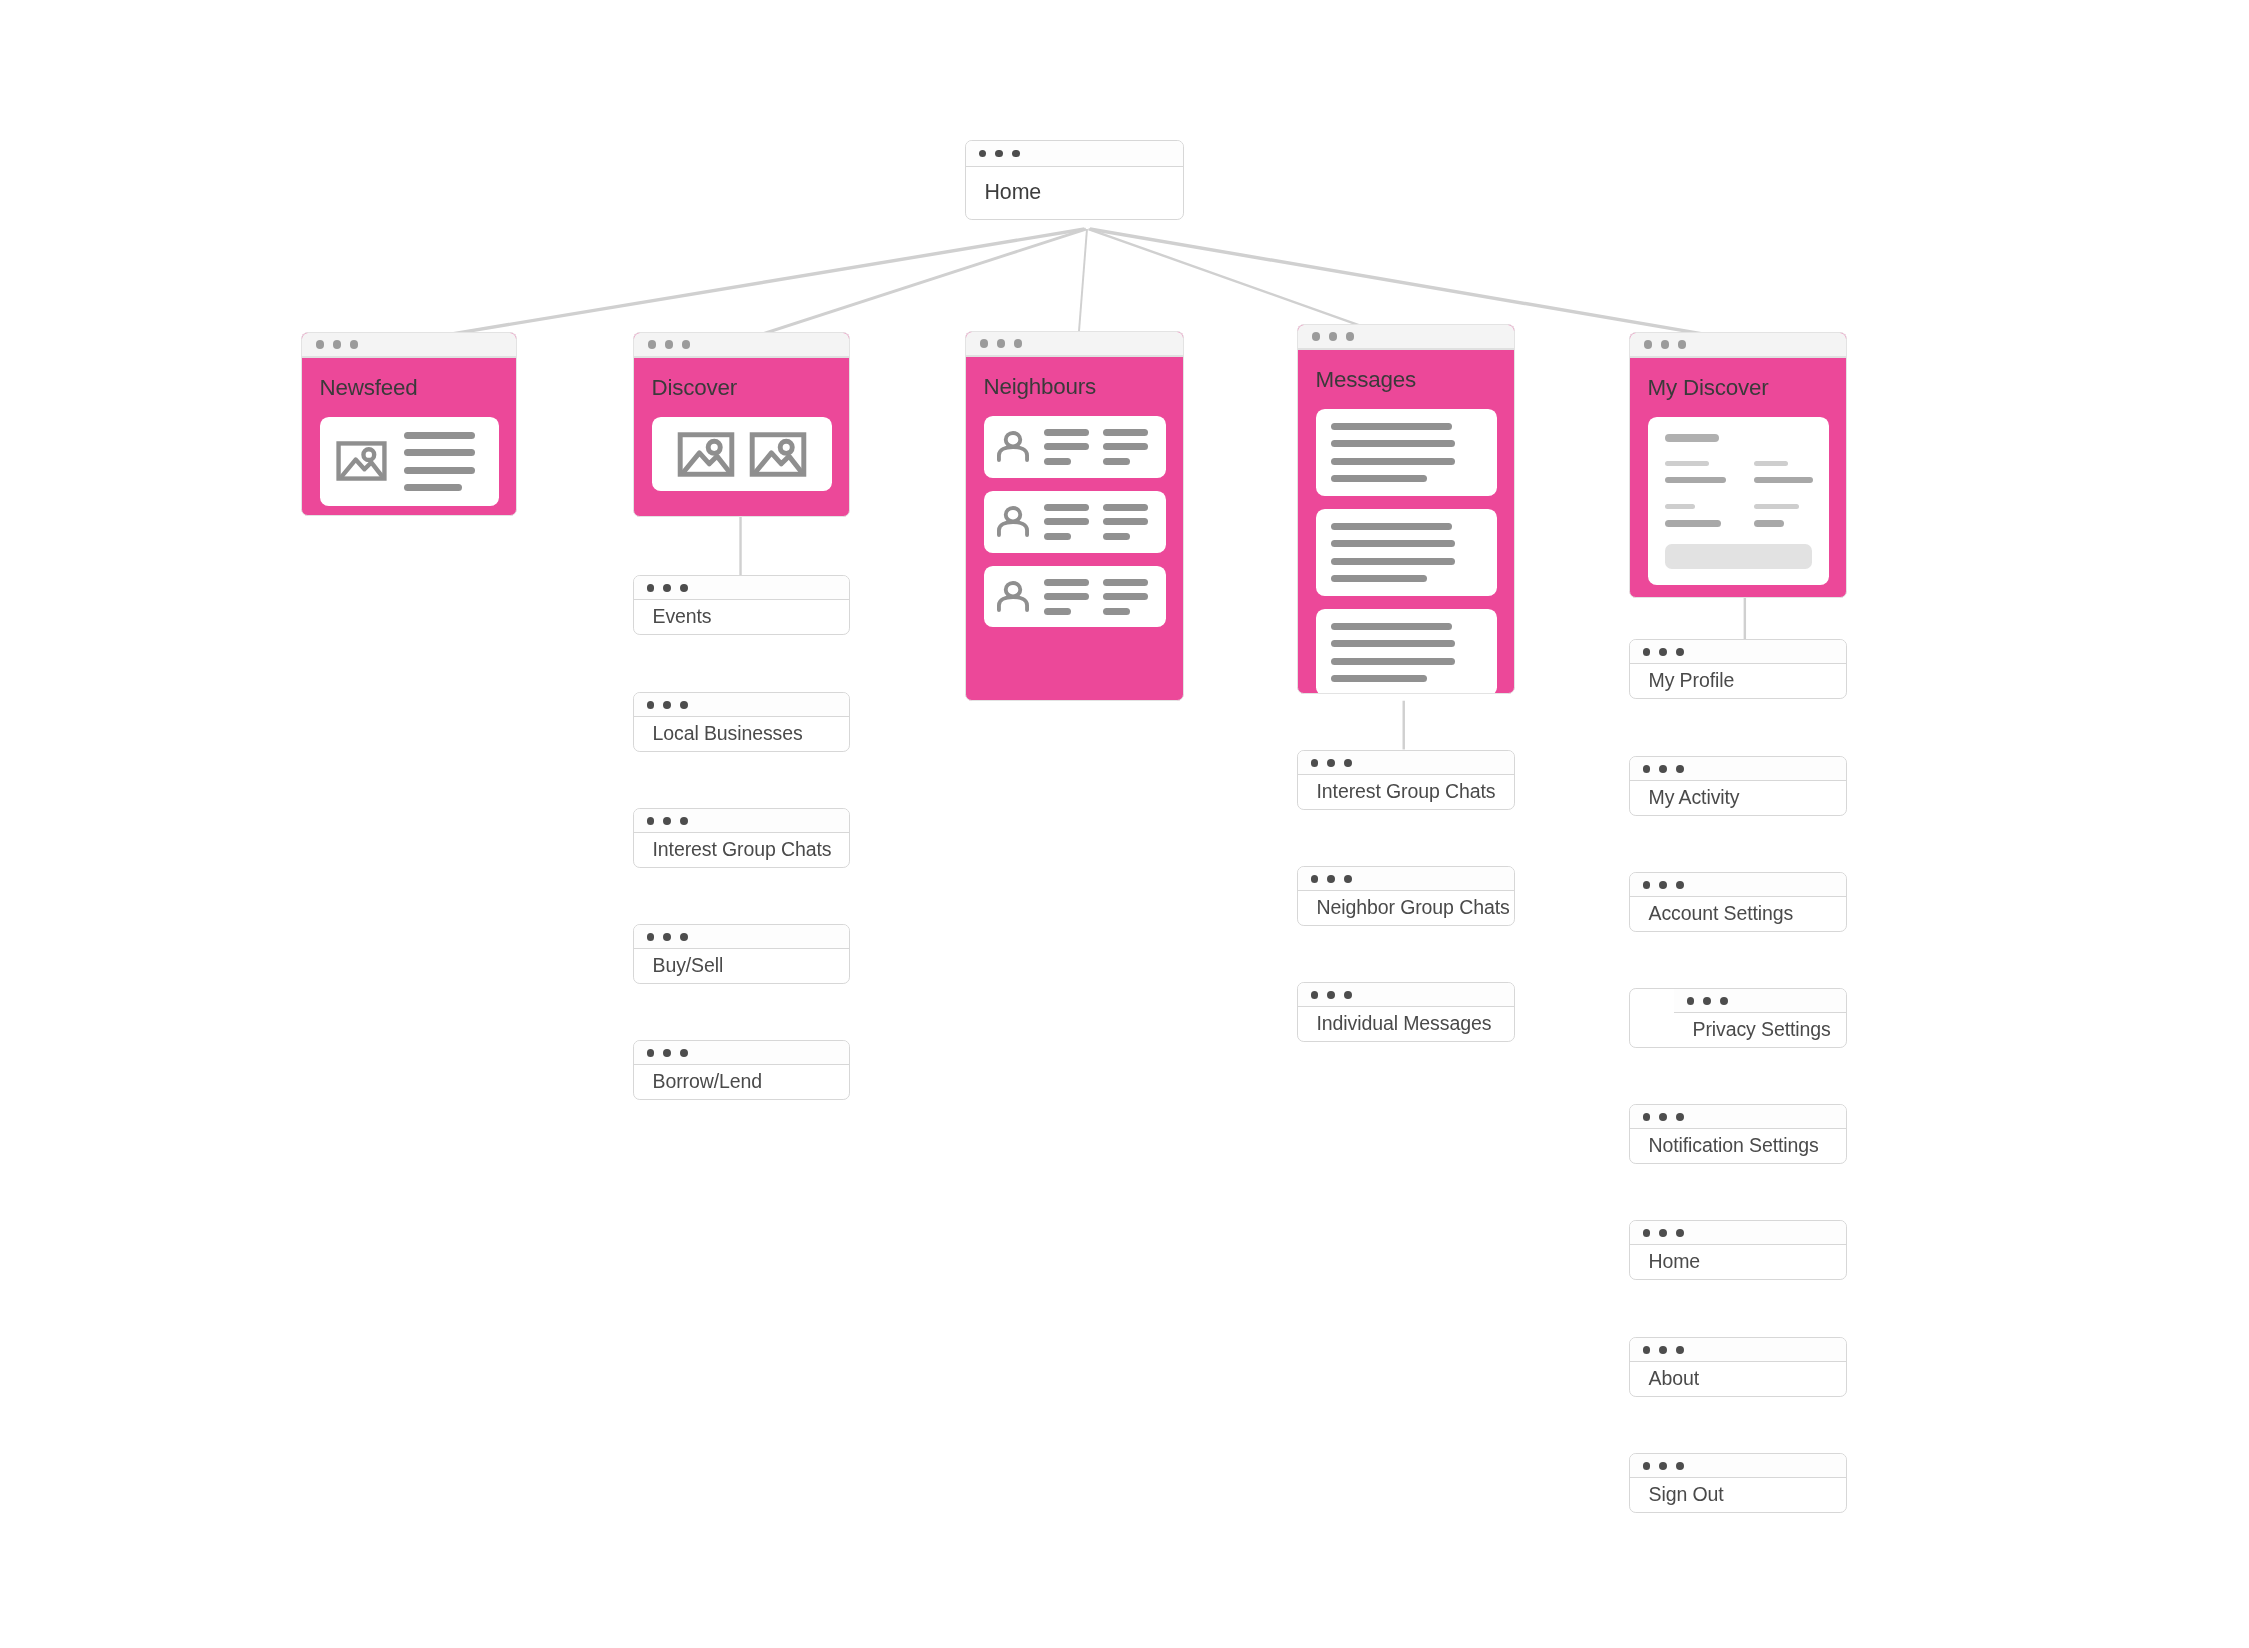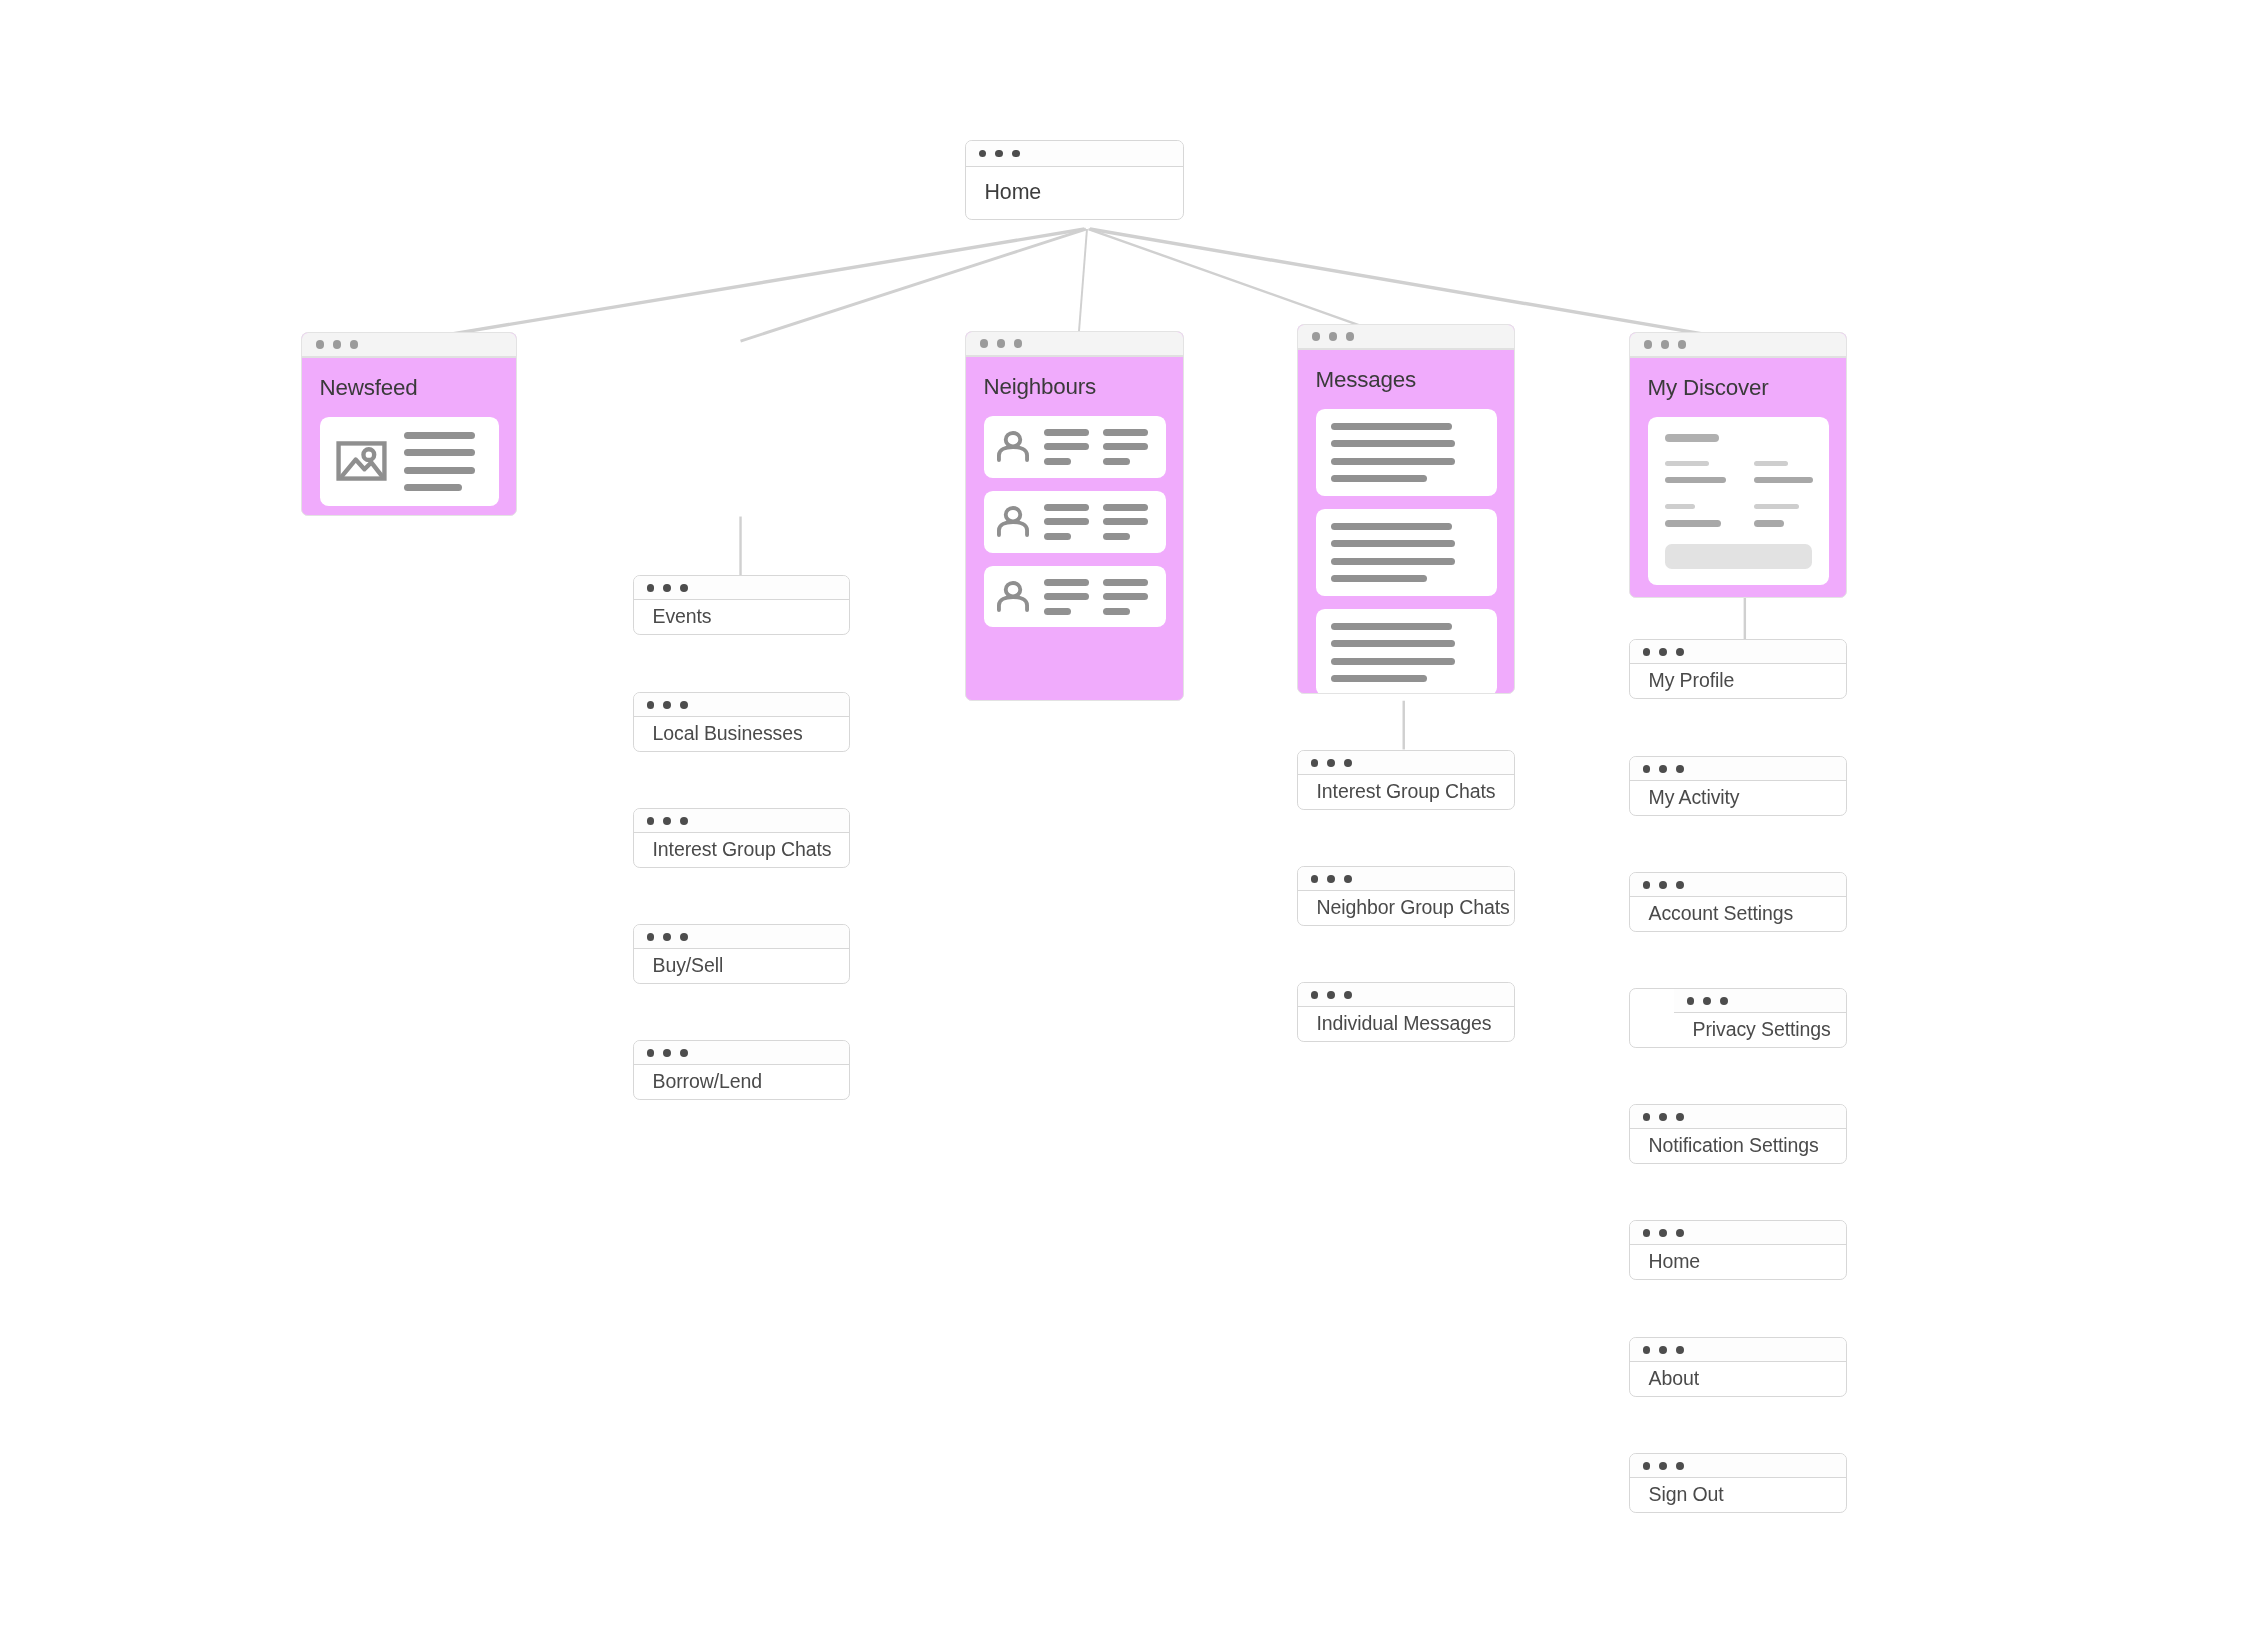--- a/index.html
+++ b/index.html
@@ -72,21 +72,21 @@
     font-size: 19.5px;
     color: #4a4a4a;
     letter-spacing: -0.1px;
     white-space: nowrap;
   }
   .win.root .bar { height: 26px; }
   .win.root .title { font-size: 21.4px; color: #3d3d3d; }
 
   
   .win.section {
-    background: #f0abfc;
+    background: #ec4899;
     border: 1.9px solid #e3e3e3;
   }
   .win.section .bar {
     height: 25px;
     padding: 0 13.6px;
     background: #f4f4f4;
     border-bottom: 2.4px solid #e0e0e0;
   }
   .win.section .dot {
     width: 8.3px; height: 8.3px;
@@ -211,20 +211,44 @@
             <div class="ln" style="width:71px;"></div>
             <div class="ln" style="width:71px;"></div>
             <div class="ln" style="width:71px;"></div>
             <div class="ln" style="width:58px;"></div>
           </div>
         </div>
       </div>
     </div>
   </div>
 
+  <div class="win section" style="left:633px; top:332px; width:217px; height:185px;">
+    <div class="bar">
+      <span class="dot"></span>
+      <span class="dot"></span>
+      <span class="dot"></span>
+    </div>
+    <div class="body">
+      <div class="title">Discover</div>
+      <div class="panel" style="padding:14.6px 16.6px;">
+        <div class="media-row" style="gap:14.6px; justify-content:center;">
+          <svg class="img-ico" width="58" height="45" viewBox="0 0 104 82">
+            <rect x="5" y="5" width="94" height="72" fill="none" stroke="#8f8f8f" stroke-width="9"></rect>
+            <circle cx="67" cy="28" r="11" fill="none" stroke="#8f8f8f" stroke-width="9"></circle>
+            <path d="M12 72 L40 38 L58 58 L72 44 L94 72" fill="none" stroke="#8f8f8f" stroke-width="9" stroke-linejoin="round" stroke-linecap="round"></path>
+          </svg>
+          <svg class="img-ico" width="58" height="45" viewBox="0 0 104 82">
+            <rect x="5" y="5" width="94" height="72" fill="none" stroke="#8f8f8f" stroke-width="9"></rect>
+            <circle cx="67" cy="28" r="11" fill="none" stroke="#8f8f8f" stroke-width="9"></circle>
+            <path d="M12 72 L40 38 L58 58 L72 44 L94 72" fill="none" stroke="#8f8f8f" stroke-width="9" stroke-linejoin="round" stroke-linecap="round"></path>
+          </svg>
+        </div>
+      </div>
+    </div>
+  </div>
 
   <div class="win section" style="left:965px; top:331px; width:219px; height:370px;">
     <div class="bar">
       <span class="dot"></span>
       <span class="dot"></span>
       <span class="dot"></span>
     </div>
     <div class="body">
       <div class="title">Neighbours</div>
 

